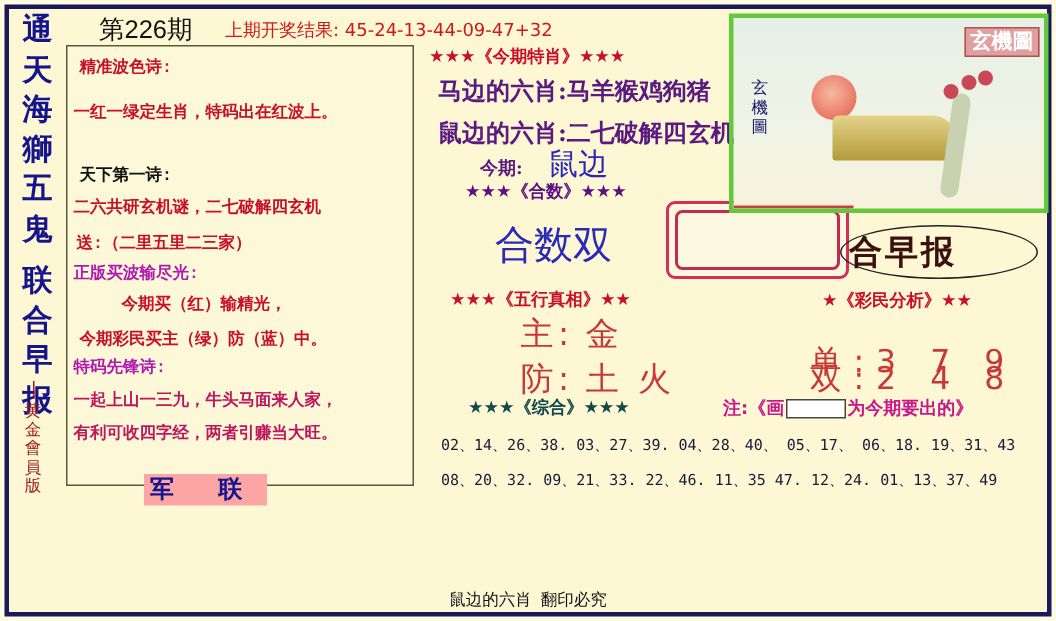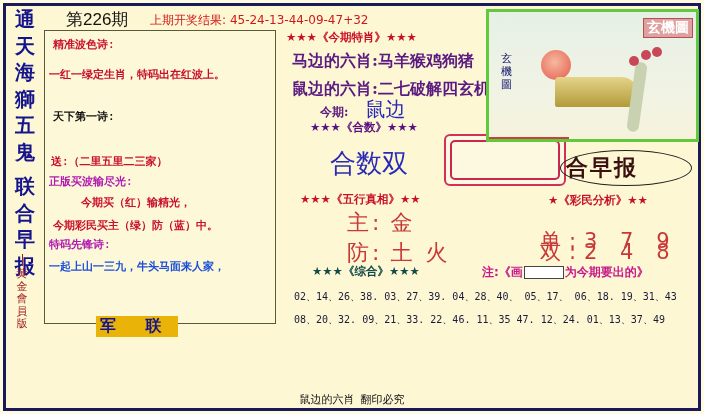--- a/index.html
+++ b/index.html
@@ -24,22 +24,22 @@
 
     
     .poembox {
       left: 44px; top: 30px; width: 232px; height: 294px;
       border: 1px solid #5a5a3a; background: #fdf8d8;
     }
     .poembox .line { position: absolute; left: 4px; font-size: 11px; font-weight: bold; white-space: nowrap; font-family: Liberation Mono, monospace; }
     .c-red { color: #c8102a; }
     .c-blk { color: #111; }
     .c-mag { color: #b01ab0; }
-    .c-blu { color: #1d4ed8; }
-    .poem-footer { left: 96px; top: 316px; font-size: 16px; font-weight: bold; color: #14148c; letter-spacing: 12px; background: #eab308; padding: 0 4px; }
+    .c-blu { color: #be185d; }
+    .poem-footer { left: 96px; top: 316px; font-size: 16px; font-weight: bold; color: #14148c; letter-spacing: 12px; background: #fca5a5; padding: 0 4px; }
 
     
     .stars-hdr { font-size: 11.5px; font-weight: bold; white-space: nowrap; font-family: "DejaVu Sans", sans-serif; }
     .s-red { color: #c8102a; }
     .s-pur { color: #5a1080; }
     .s-teal { color: #124a4a; }
 
     .zodiac-line { font-size: 16px; font-weight: bold; color: #5a1a80; white-space: nowrap; font-family: "DejaVu Serif", serif; }
     .this-issue { font-size: 12px; font-weight: bold; color: #5a1a80; }
     .this-val { font-size: 20px; color: #2828b8; font-family: "DejaVu Sans", sans-serif; }
@@ -110,26 +110,28 @@
 <div class="abs issue">第226期</div>
 <div class="abs lastres">
   <span>上期开奖结果:</span>
   <span>45-24-13-44-09-47+32</span>
 </div>
 
 <div class="abs poembox">
   <div class="line c-red" style="top:6px;left:8px;">精准波色诗:</div>
   <div class="line c-red" style="top:36px;">一红一绿定生肖，特码出在红波上。</div>
   <div class="line c-blk" style="top:78px;left:8px;">天下第一诗:</div>
+  <div class="line c-red" style="top:99px;">二六共研玄机谜，二七破解四玄机</div>
   <div class="line c-red" style="top:123px;left:6px;">送:（二里五里二三家）</div>
   <div class="line c-mag" style="top:143px;">正版买波输尽光:</div>
   <div class="line c-red" style="top:164px;left:8px;margin-left:28px;">今期买（红）输精光，</div>
   <div class="line c-red" style="top:187px;left:8px;">今期彩民买主（绿）防（蓝）中。</div>
   <div class="line c-mag" style="top:206px;">特码先锋诗:</div>
   <div class="line c-blu" style="top:228px;">一起上山一三九，牛头马面来人家，</div>
+  <div class="line c-blu" style="top:250px;">有利可收四字经，两者引赚当大旺。</div>
 </div>
 <div class="abs poem-footer">军 联</div>
 
 <div class="abs stars-hdr" style="left:286px;top:30px;">
   <span class="s-red">★★★</span><span class="s-red">《今期特肖》</span><span class="s-red">★★★</span>
 </div>
 <div class="abs zodiac-line" style="left:292px;top:51px;">
   <span>马边的六肖:</span><span>马羊猴鸡狗猪</span>
 </div>
 <div class="abs zodiac-line" style="left:292px;top:79px;">

